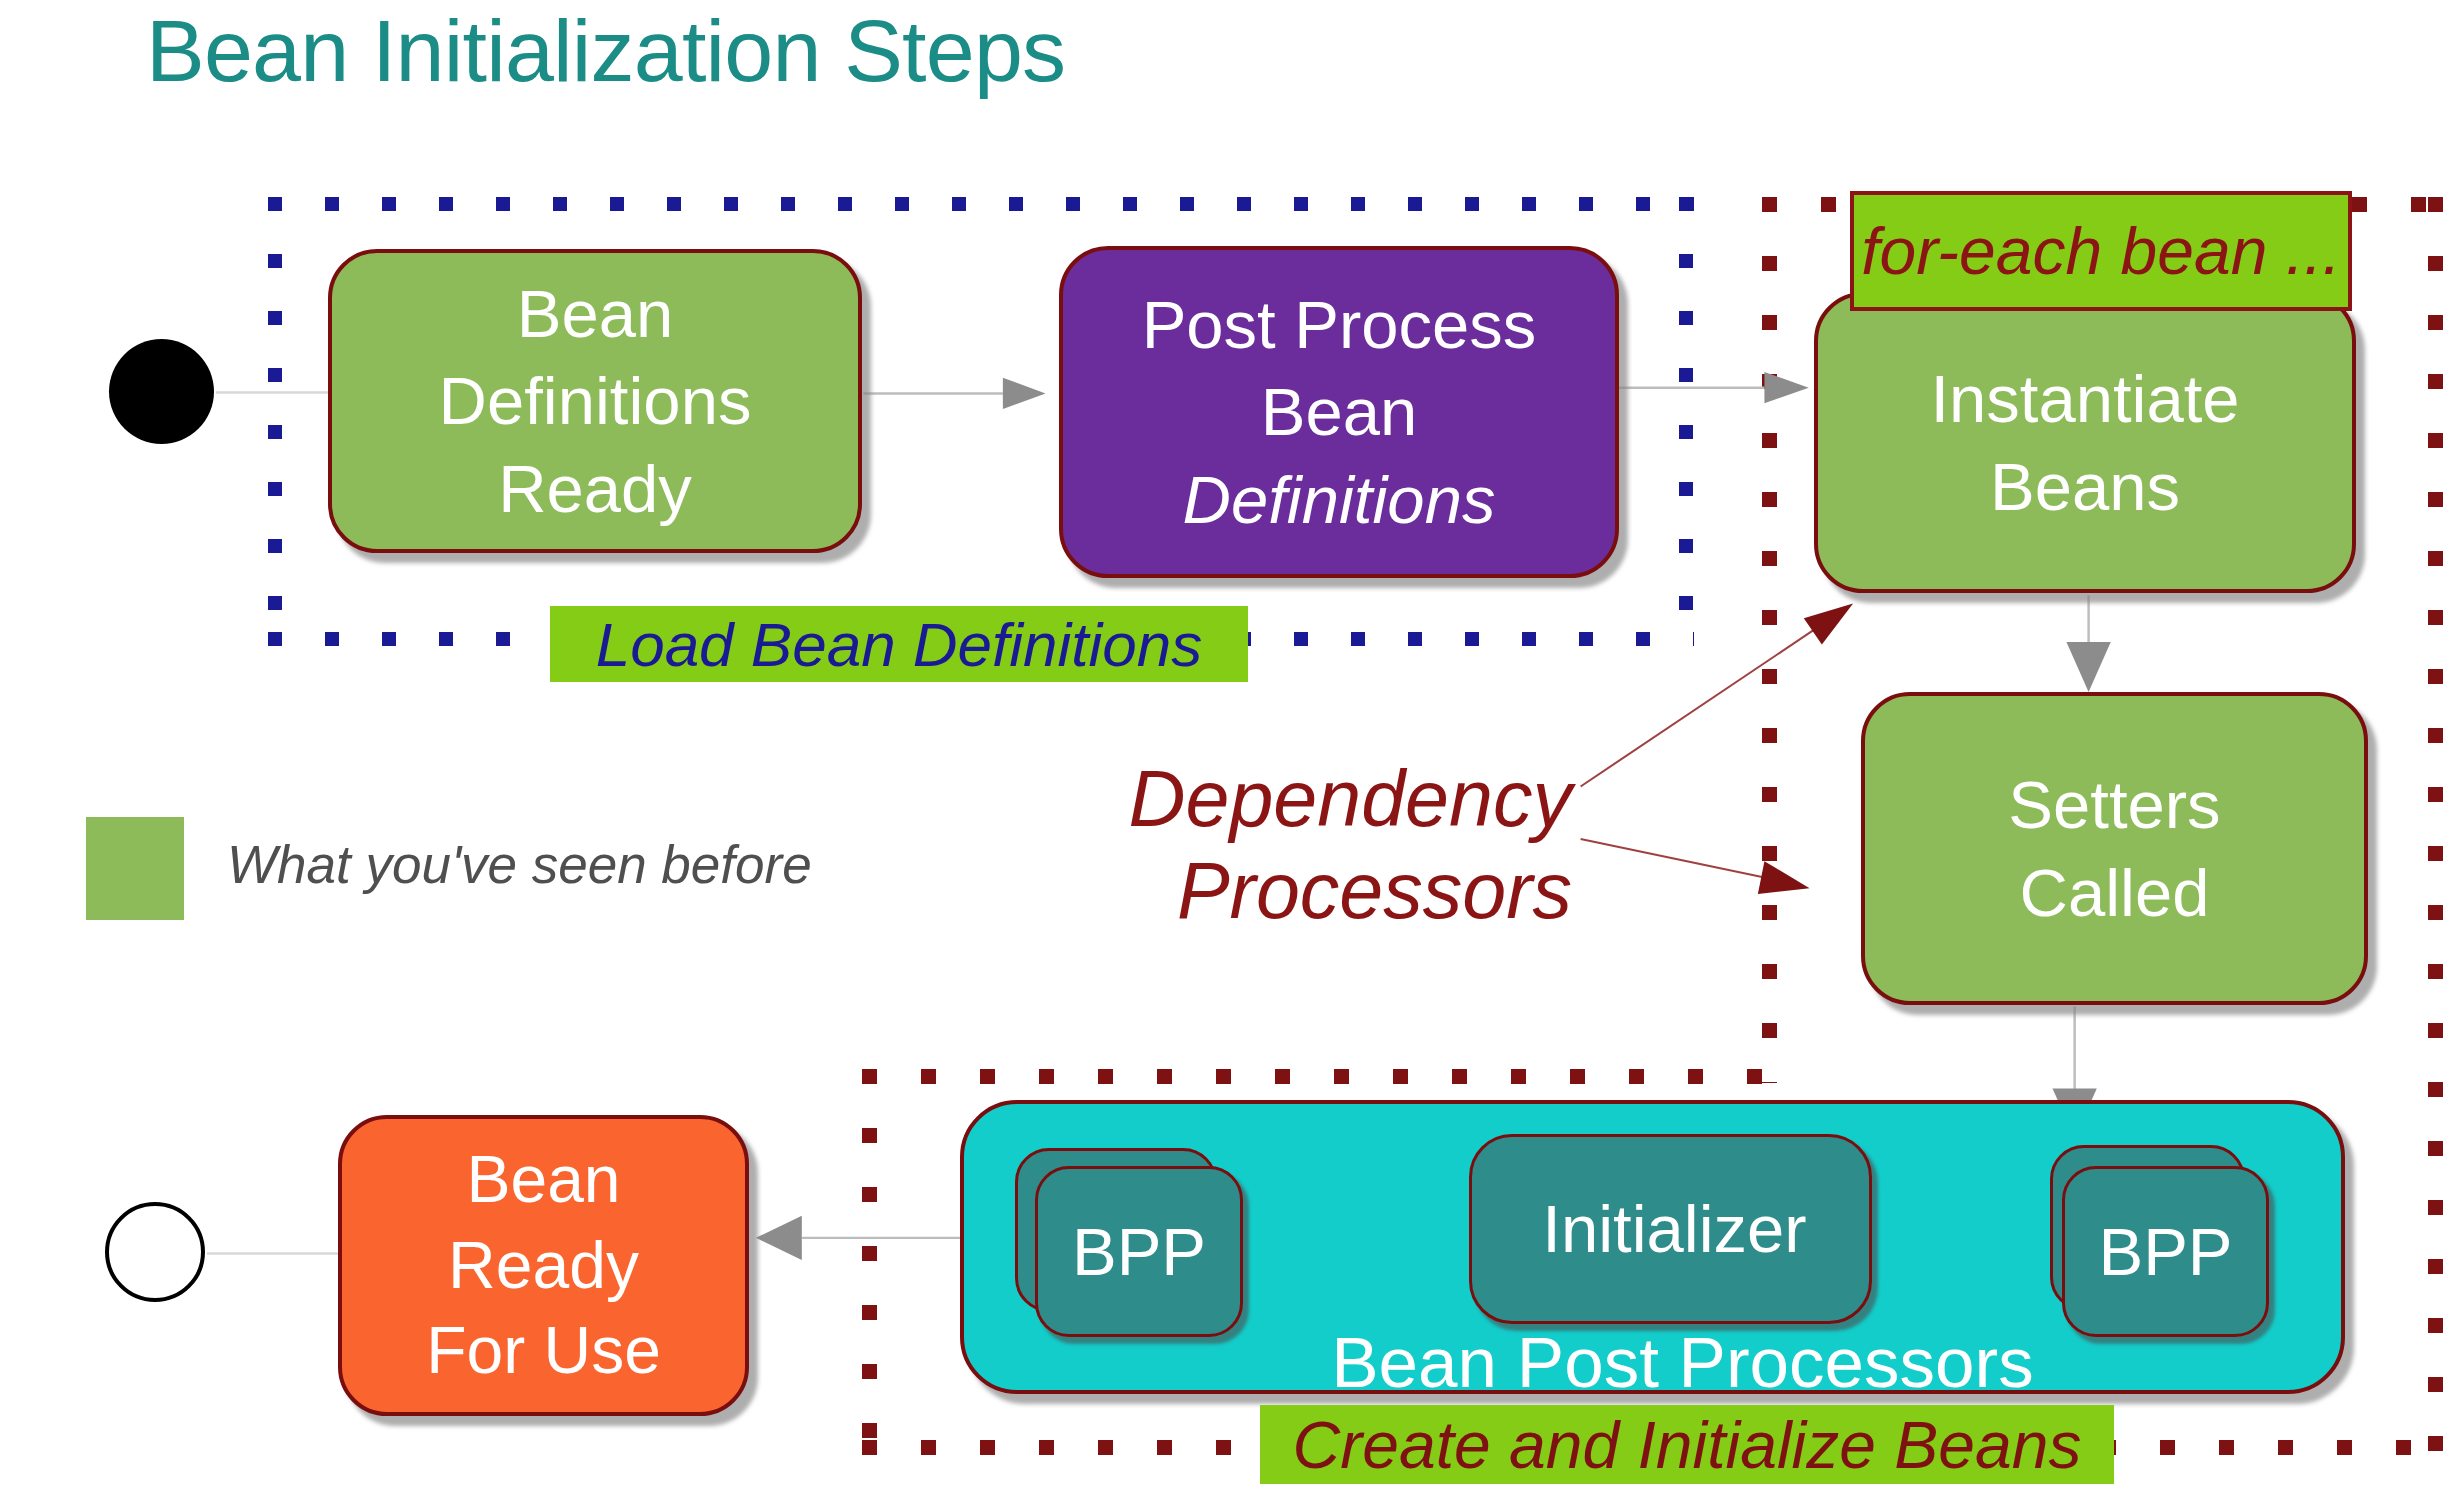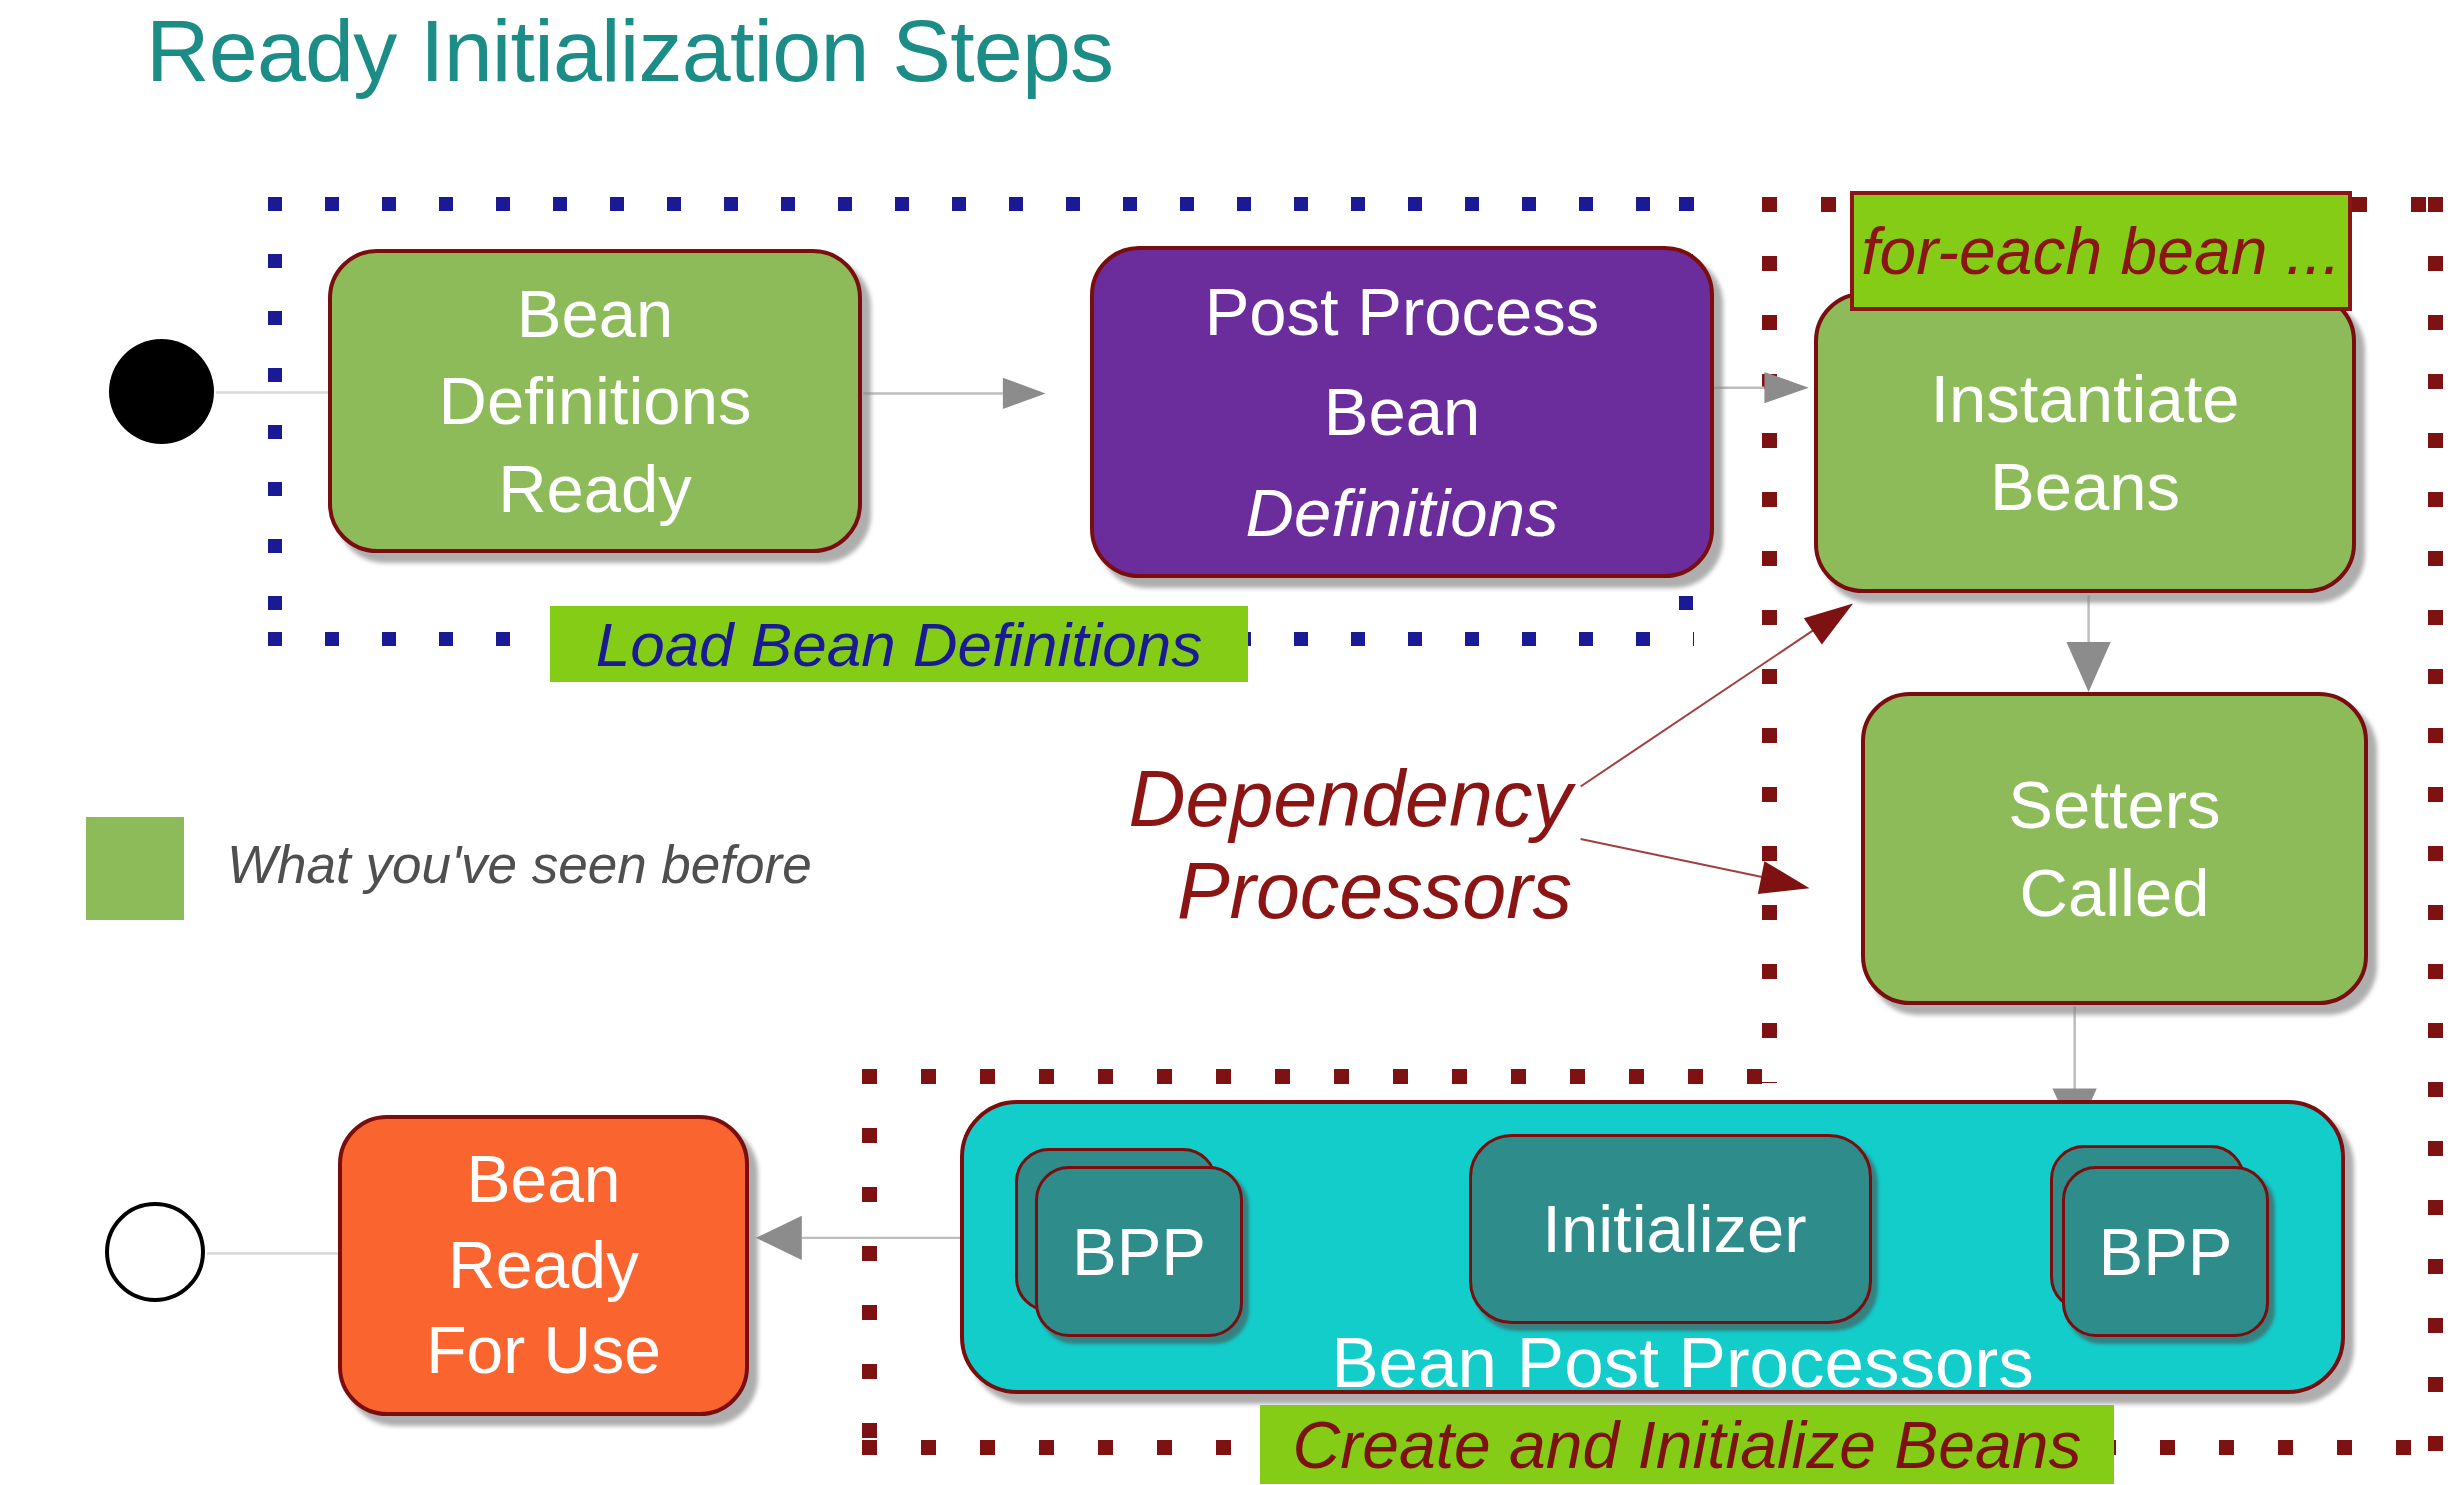--- a/index.html
+++ b/index.html
@@ -48,21 +48,21 @@
   #start-circle{left:109px;top:339px;width:105px;height:105px;background:#000;}
   #end-circle{left:105px;top:1202px;width:100px;height:100px;background:#fff;border:4.1px solid #000;box-sizing:border-box;}
   #legend-swatch{position:absolute;left:86px;top:817px;width:98px;height:103px;background:#8dbb59;}
   svg{position:absolute;left:0;top:0;}
 </style>
 </head>
 <body>
 
 <div id="stage">
 
-  <div id="title">Ready Initialization Steps</div>
+  <div id="title">Bean Initialization Steps</div>
 
   <div class="dh navy" style="left:268px;top:197px;width:1426px;"></div>
   <div class="dv navy" style="left:268px;top:197px;height:449px;"></div>
   <div class="dv navy" style="left:1679px;top:197px;height:449px;"></div>
   <div class="dh navy" style="left:268px;top:632px;width:1426px;"></div>
 
   <div class="dh red" style="left:1762px;top:197px;width:666px;"></div>
   <div class="dv red" style="left:1762px;top:197px;height:886px;"></div>
   <div class="dv red" style="left:2428px;top:197px;height:1257px;"></div>
   <div class="dh red" style="left:862px;top:1069px;width:915px;"></div>
@@ -102,21 +102,21 @@
       <polygon points="2205,1082 2142,1089 2150,1049"></polygon>
     </g>
   </svg>
 
   <div class="node green" style="left:328px;top:249px;width:534px;height:304px;">
     <span>Bean</span>
     <span>Definitions</span>
     <span>Ready</span>
   </div>
 
-  <div class="node purple" style="left:1090px;top:246px;width:624px;height:332px;gap:13px;">
+  <div class="node purple" style="left:1059px;top:246px;width:560px;height:332px;">
     <span>Post Process</span>
     <span>Bean</span>
     <span class="it">Definitions</span>
   </div>
 
   <div class="node green" style="left:1814px;top:292px;width:542px;height:301px;">
     <span>Instantiate</span>
     <span>Beans</span>
   </div>
 

